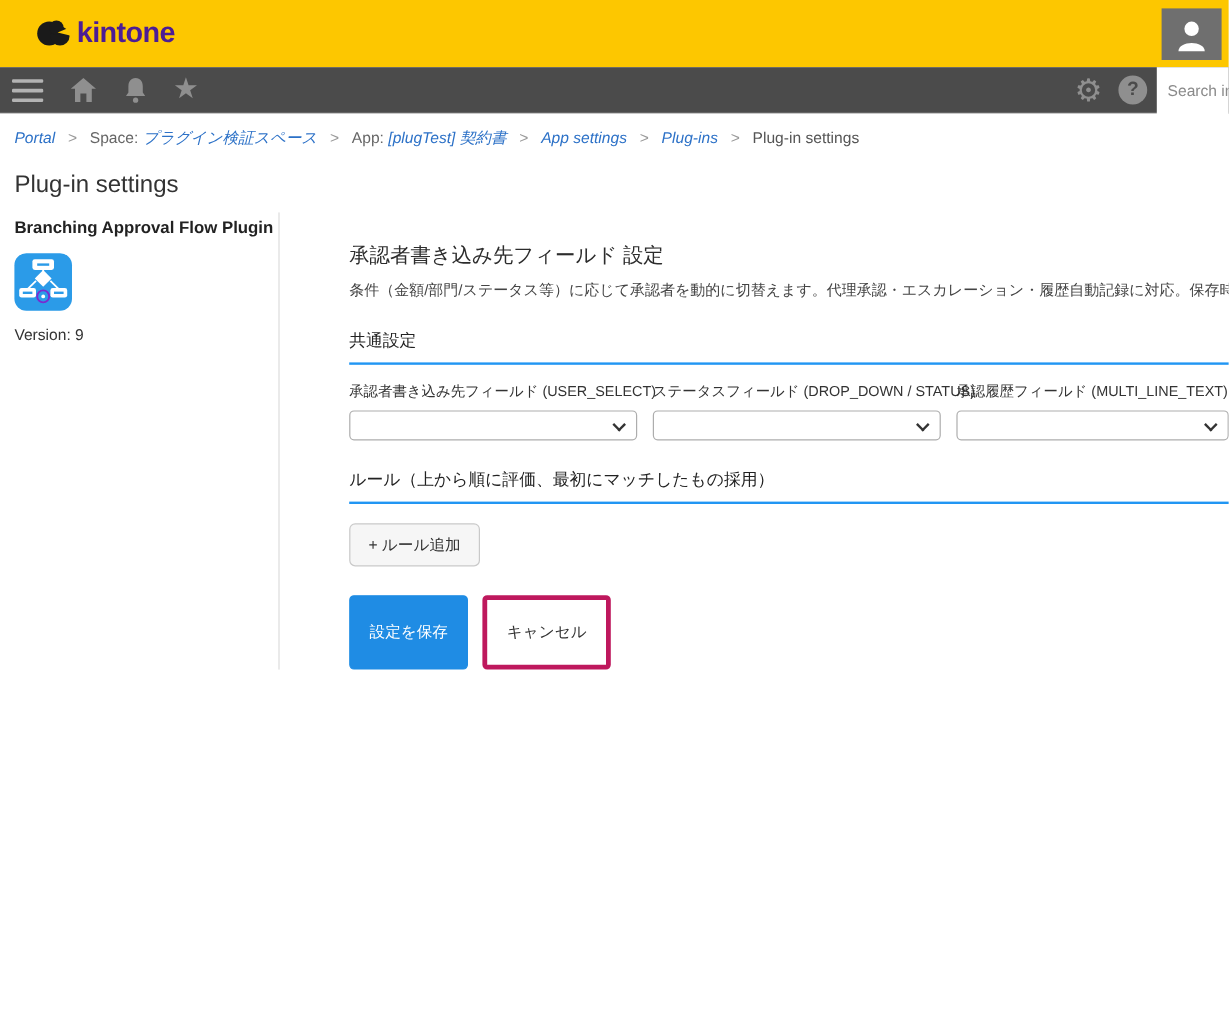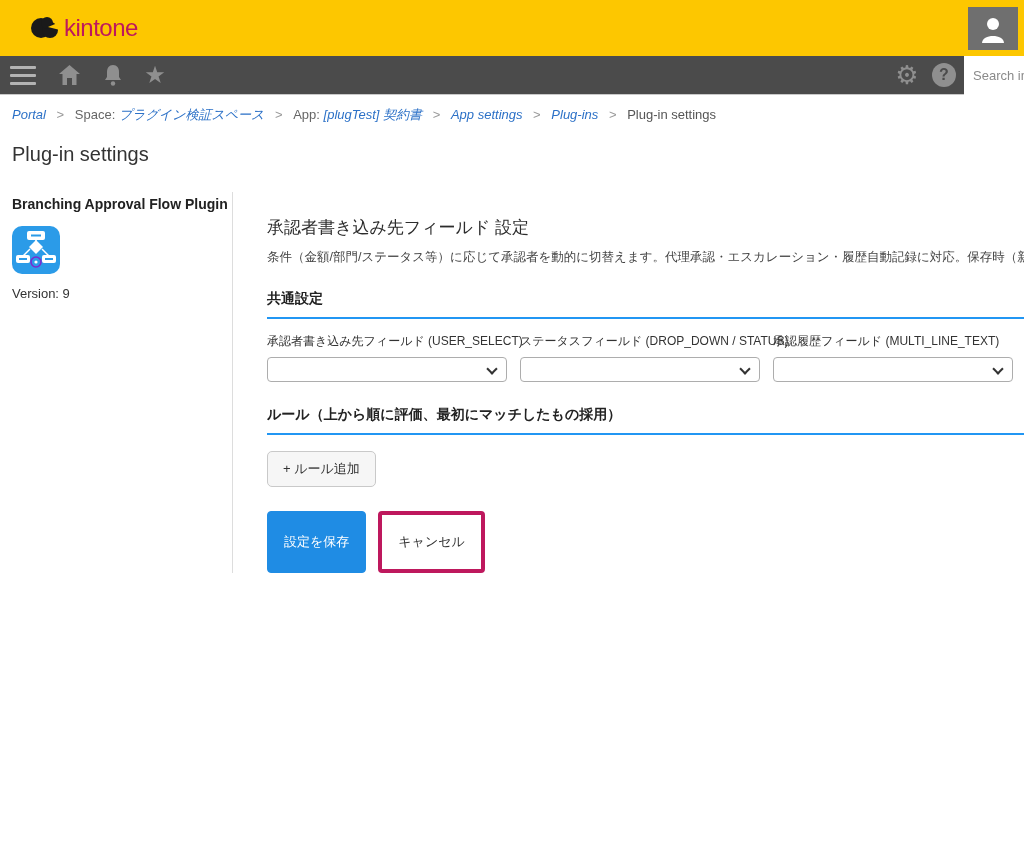--- a/index.html
+++ b/index.html
@@ -3,21 +3,21 @@
 <meta charset="utf-8">
 <style>
   * { margin:0; padding:0; box-sizing:border-box; }
   html,body { width:1024px; height:853px; background:#fff; overflow:hidden;
     font-family:"Liberation Sans","DejaVu Sans",sans-serif; color:#333; }
 
   
   .brand-bar { position:relative; height:56px; background:#fdc700; display:flex; align-items:center; }
   .logo { display:flex; align-items:center; margin-left:30px; gap:4px; }
   .logo-mark { width:30px; height:26px; }
-  .logo-text { font-size:24px; font-weight:400; color:#be185d; letter-spacing:-0.5px; }
+  .logo-text { font-size:24px; font-weight:700; color:#4c1d95; letter-spacing:-0.5px; }
   .avatar-btn { position:absolute; top:7px; right:6px; width:50px; height:43px;
     background:#6f6f6f; display:flex; align-items:center; justify-content:center; cursor:pointer; }
 
   
   .toolbar { position:relative; height:39px; background:#4b4b4b; border-bottom:1px solid #c9c9c9;
     display:flex; align-items:center; }
   .hamburger { margin-left:10px; width:26px; display:flex; flex-direction:column; gap:5px; cursor:pointer; }
   .hamburger span { display:block; height:3px; background:#b3b3b3; border-radius:1px; }
   .tb-icon { width:22px; height:22px; display:flex; align-items:center; justify-content:center; cursor:pointer; }
   .tb-home { margin-left:22px; } .tb-bell { margin-left:22px; } .tb-star { margin-left:20px; }
@@ -35,32 +35,32 @@
   .breadcrumb { padding:11px 12px 6px 12px; font-size:13px; color:#666; white-space:nowrap; }
   .breadcrumb .sep { margin:0 7px; color:#999; }
   .breadcrumb .link { color:#2c71c7; cursor:pointer;font-style:italic; }
   .breadcrumb .prefix { color:#666; }
   .breadcrumb .current { color:#555; }
 
   
   .page-title { margin:13px 0 0 12px; font-size:20px; font-weight:400; color:#333; }
 
   
-  .content { display:flex; margin-top:26px; }
+  .content { display:flex; margin-top:11px;gap:24px; }
   .sidebar { width:233px; min-height:362px; padding:4px 0 0 12px; border-right:1px solid #ddd; flex:0 0 233px; }
   .plugin-name { font-size:14px; font-weight:bold; color:#222; }
   .plugin-icon { margin-top:14px; width:48px; height:48px; border-radius:10px; background:#2b9be8;
     display:flex; align-items:center; justify-content:center; }
   .plugin-version { margin-top:12px; font-size:13px; color:#333; }
 
   .main { flex:1; padding:24px 0 0 34px; min-width:0; }
   .main-title { font-size:17px; font-weight:500; color:#2c2c2c; }
   .main-desc { margin-top:10px; font-size:12.5px; color:#444; white-space:nowrap; overflow:hidden; }
 
-  .section-heading { margin-top:24px; font-size:14px; font-weight:bold; color:#222;
+  .section-heading { margin-top:24px; font-size:14px; font-weight:normal; color:#222;
     padding-bottom:9px; border-bottom:2px solid #2196f3; }
 
   .fields-row { margin-top:14px; display:flex; gap:13px; }
   .field { width:240px; }
   .field-label { font-size:12px; color:#333; margin-bottom:7px; white-space:nowrap; }
   .select { position:relative; height:25px; background:#fff; border:1px solid #adadad;
     border-radius:4px; cursor:pointer; }
   .chevron { position:absolute; right:10px; top:7px; width:8px; height:8px;
     border-right:2px solid #333; border-bottom:2px solid #333; transform:rotate(45deg); }
 

